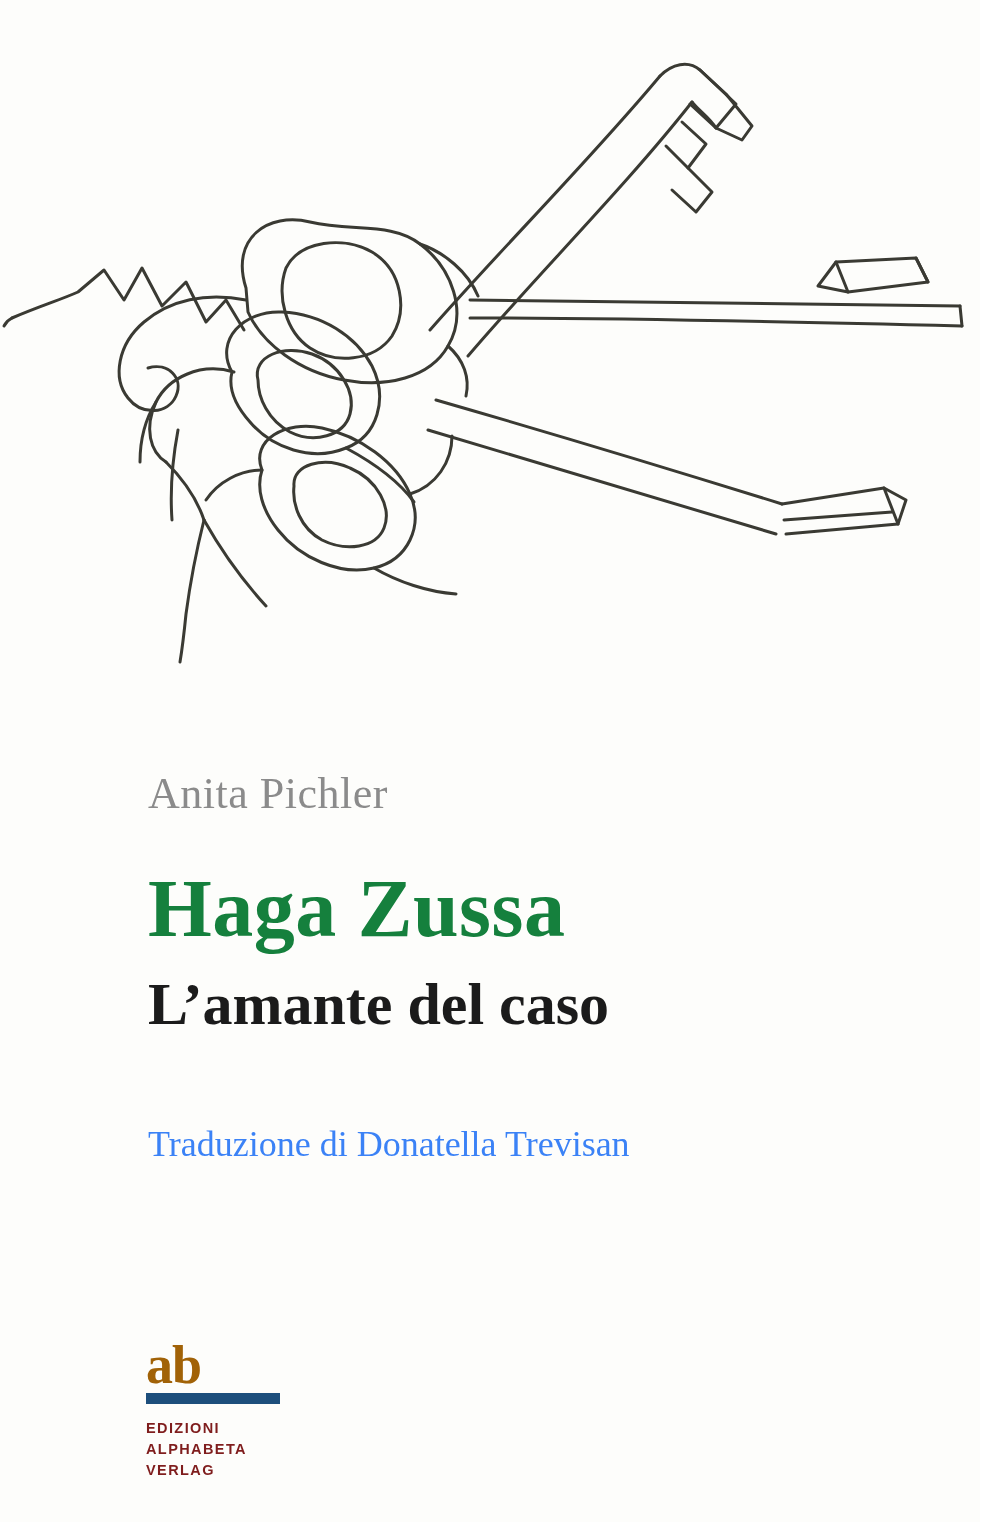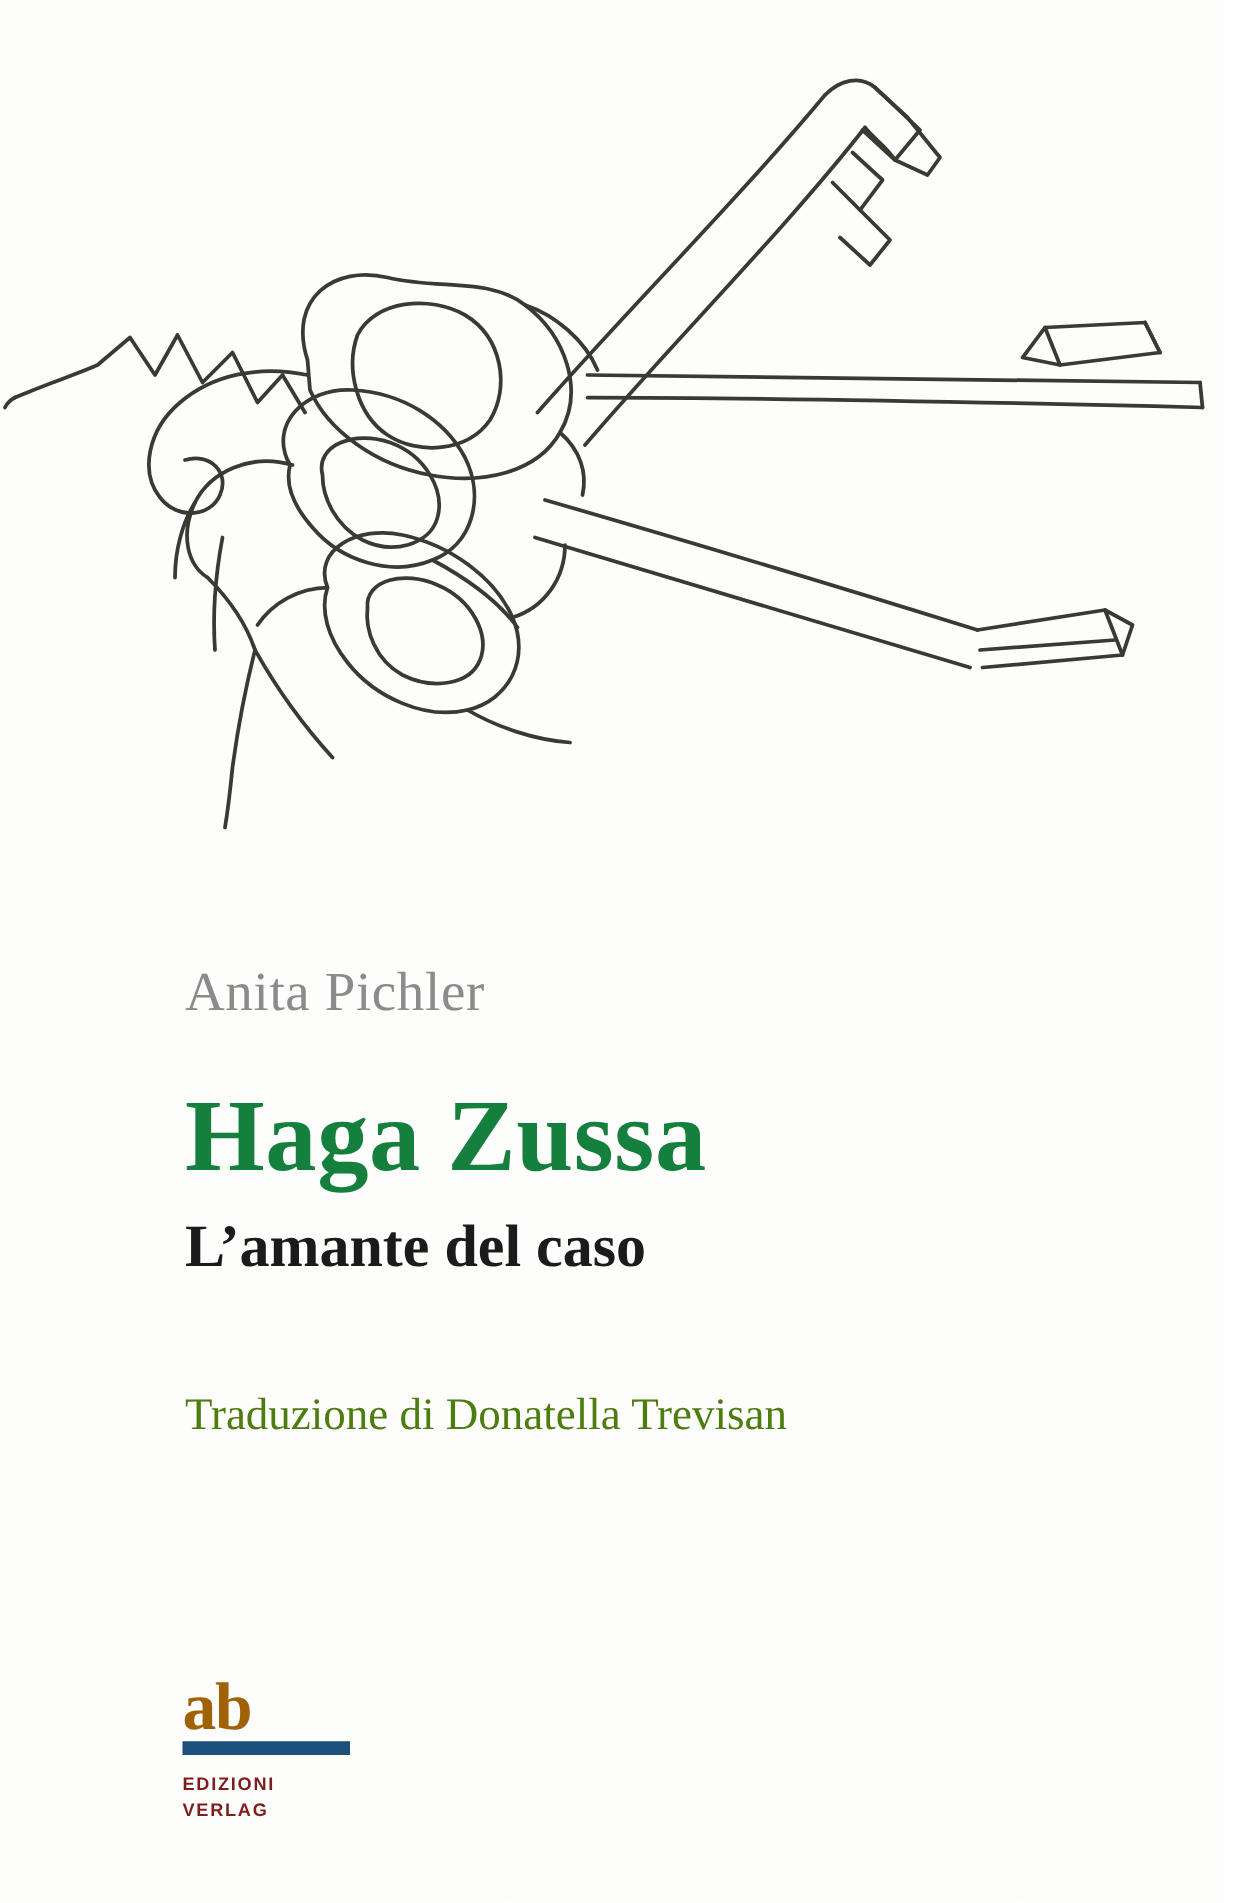--- a/index.html
+++ b/index.html
@@ -49,29 +49,29 @@
     font-family: "Liberation Serif", serif;
     font-weight: bold;
     font-size: 82px;
     color: #15803d;
     margin: 0 0 18px 0;
     line-height: 1.05;
     letter-spacing: 0.5px;
   }
   .subtitle {
     font-family: "Liberation Serif", serif;
-    font-size: 48px;
+    font-size: 60px;
     color: #1b1b1b;
     margin: 0 0 84px 0;
     line-height: 1.15;
   }
   .translator {
     font-family: "Liberation Serif", serif;
     font-size: 36px;
-    color: #4d7c0f;
+    color: #3b82f6;
     margin: 0;
     line-height: 1.2;
   }
 
   
   .publisher {
     position: absolute;
     left: 146px;
     top: 1340px;
     width: 300px;
@@ -165,17 +165,18 @@
     <h1 class="title">Haga Zussa</h1>
     <h2 class="subtitle">L’amante del caso</h2>
     <p class="translator">Traduzione di Donatella Trevisan</p>
   </div>
 
   <div class="publisher">
     <div class="logo-mark">ab</div>
     <div class="logo-rule"></div>
     <div class="logo-lines">
       <div>EDIZIONI</div>
+      <div>ALPHABETA</div>
       <div>VERLAG</div>
     </div>
   </div>
 
 </div>
 
 </body></html>

